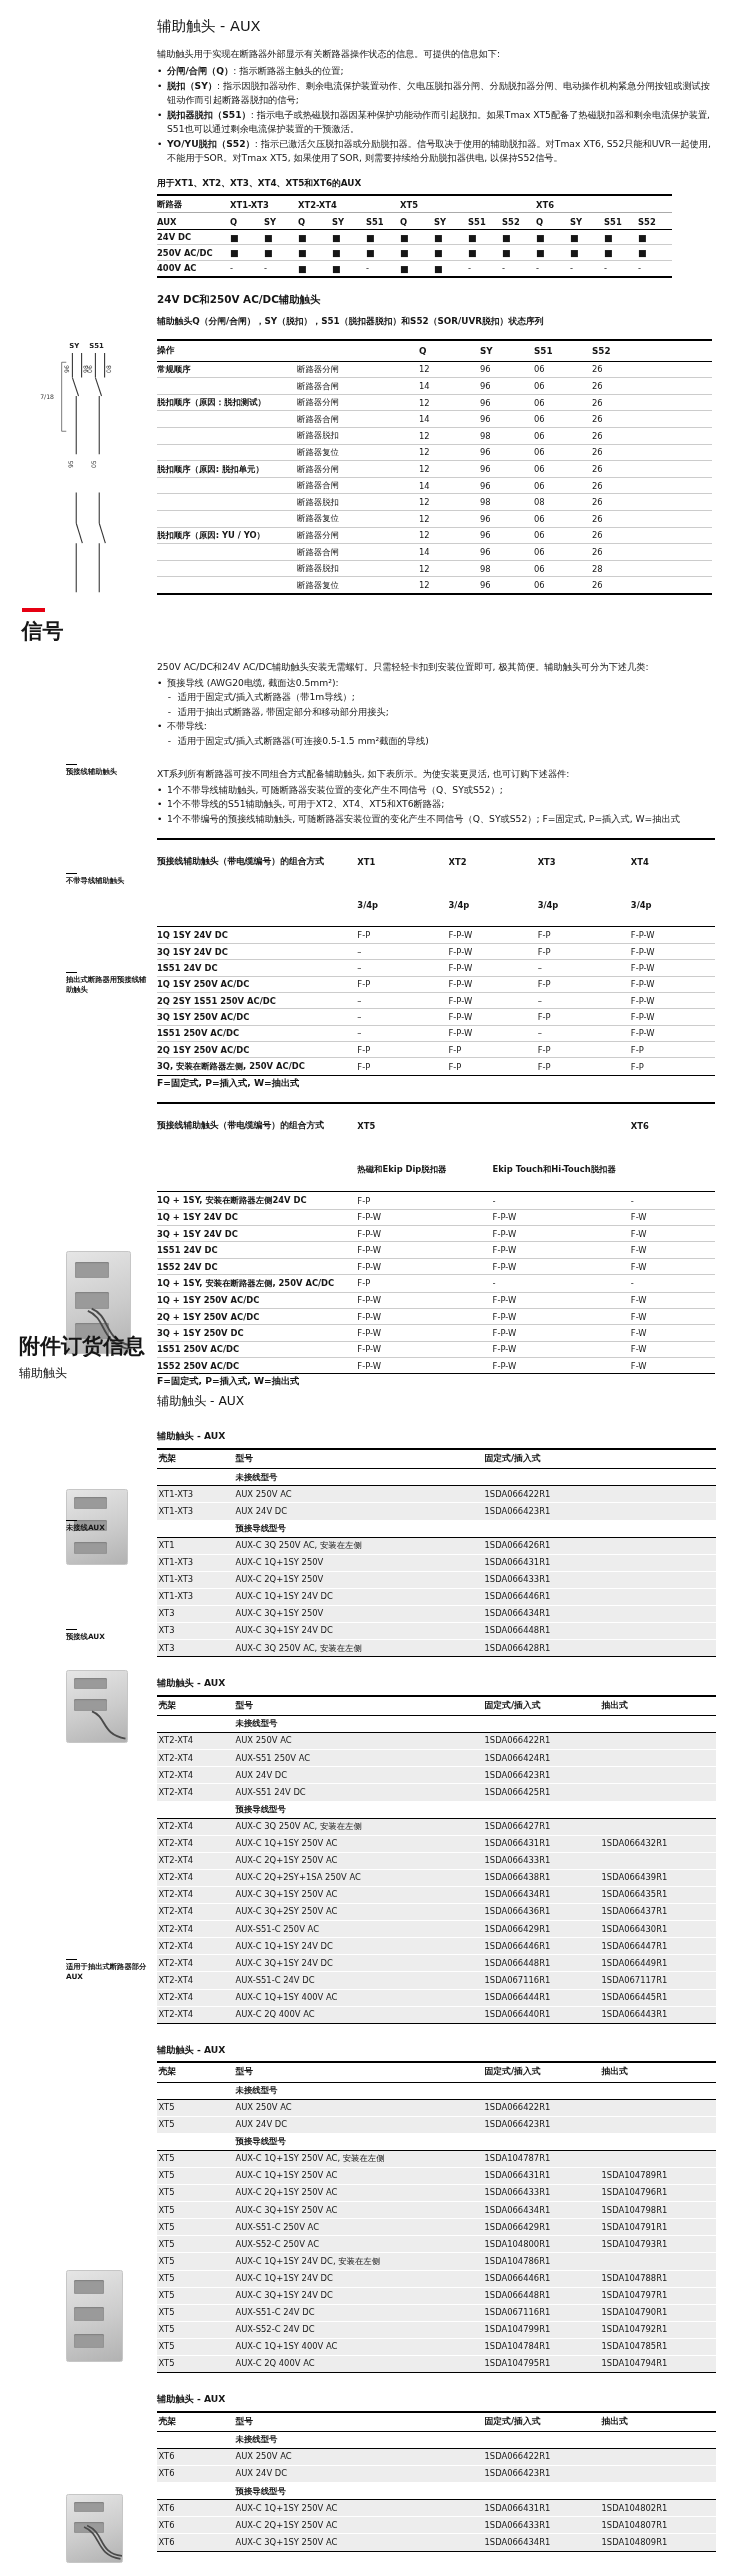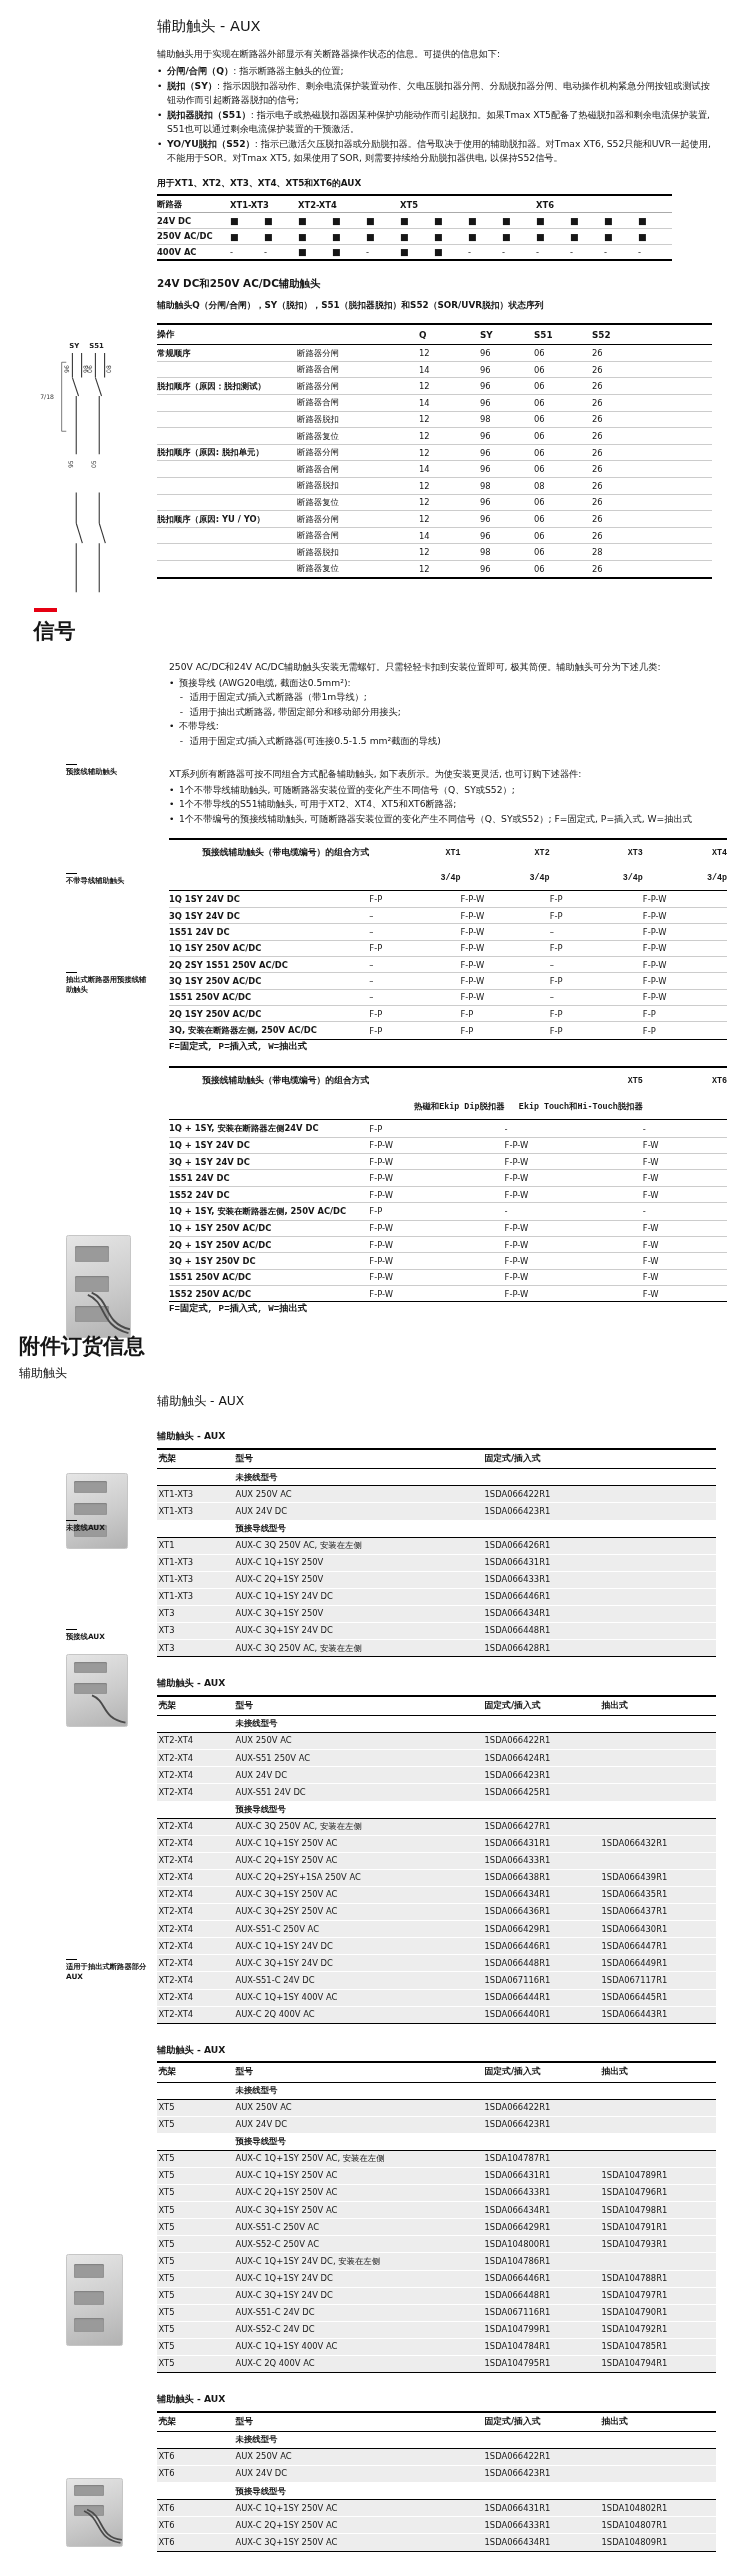--- a/index.html
+++ b/index.html
@@ -35,34 +35,34 @@
   .t-avail td:first-child{font-weight:bold;}
   .t-avail tbody tr:last-child td{border-bottom:none;}
   .t-avail td.sq{font-size:9.2px;line-height:1;}
   .t-state{margin-top:3.1px;}
   .t-state th{font-weight:bold;text-align:left;padding:3.8px 0;border-bottom:1.5px solid #000;font-size:8.8px;}
   .t-state td{padding:2.3px 0;border-bottom:0.8px solid #ccc;}
   .t-state td:first-child{font-weight:bold;}
   .t-state tr.gs td{border-top:1.5px solid #000;}
   .t-state tbody tr:last-child td{border-bottom:none;}
   .t-combo{margin-top:12.3px;border-bottom:1.9px solid #000;}
-  .t-combo th{font-weight:bold;text-align:right;padding:7px 0;font-size:8.4px;font-family:Liberation Mono, monospace;}
+  .t-combo th{font-weight:bold;text-align:left;padding:16px 0;font-size:8.4px;}
   .t-combo tr.h1 th:first-child{font-size:8.8px;}
   .t-combo tr.h2 th{border-bottom:1.5px solid #000;}
   .t-combo td{padding:2.7px 0;border-bottom:0.8px solid #ccc;}
   .t-combo td:first-child{font-weight:bold;}
   .t-combo tbody tr:last-child td{border-bottom:none;}
-  .fnote{font-size:7.7px;font-weight:bold;margin:5.4px 0 0;font-family:Liberation Mono, monospace;}
+  .fnote{font-size:7.7px;font-weight:bold;margin:5.4px 0 0;}
   .t-ord{margin-top:3.1px;border-bottom:1.9px solid #000;}
   .t-ord th{font-weight:bold;text-align:left;padding:3.1px 0 3.1px 1.5px;border-bottom:1.2px solid #000;font-size:8.8px;}
   .t-ord tbody td{background:#ededed;border-bottom:1.5px solid #fff;padding:2.3px 0 2.3px 1.5px;height:11.5px;line-height:11.5px;}
   .t-ord tr.sub td{background:#fff;font-weight:bold;border-top:1.5px solid #000;border-bottom:1.5px solid #000;}
   .t-ord tbody tr:last-child td{border-bottom:none;}
   
-  .sec-signal{position:absolute;top:606px;left:12px;width:602px;}
+  .sec-signal{position:absolute;top:606px;left:0;width:602px;}
   .redline{position:absolute;left:21.5px;top:2.3px;width:23px;height:3.8px;}
   .big-left{position:absolute;left:21.5px;top:10.7px;font-size:21px;font-weight:bold;margin:0;}
   .sig-body{margin-left:157px;width:558px;padding-top:54px;}
   .sig-body p{font-size:9.2px;line-height:1.55;margin:0;}
   .mt24{margin-top:18.4px !important;}
   
   .sec-order{position:absolute;top:1334px;left:19px;width:725px;}
   .ord-body{margin-left:138px;width:559px;}
   
   .fig{position:absolute;}
@@ -124,20 +124,36 @@
             <col style="width: 34px;">
             <col style="width: 34px;">
           </colgroup>
           <thead>
             <tr class="h1">
               <th>断路器</th>
               <th colspan="2">XT1-XT3</th>
               <th colspan="3">XT2-XT4</th>
               <th colspan="4">XT5</th>
               <th colspan="4">XT6</th>
+            </tr>
+            <tr class="h2">
+              <th>AUX</th>
+              <th>Q</th>
+              <th>SY</th>
+              <th>Q</th>
+              <th>SY</th>
+              <th>S51</th>
+              <th>Q</th>
+              <th>SY</th>
+              <th>S51</th>
+              <th>S52</th>
+              <th>Q</th>
+              <th>SY</th>
+              <th>S51</th>
+              <th>S52</th>
             </tr>
           </thead>
           <tbody>
             <tr>
               <td>24V DC</td>
               <td class="sq">■</td>
               <td class="sq">■</td>
               <td class="sq">■</td>
               <td class="sq">■</td>
               <td class="sq">■</td>

